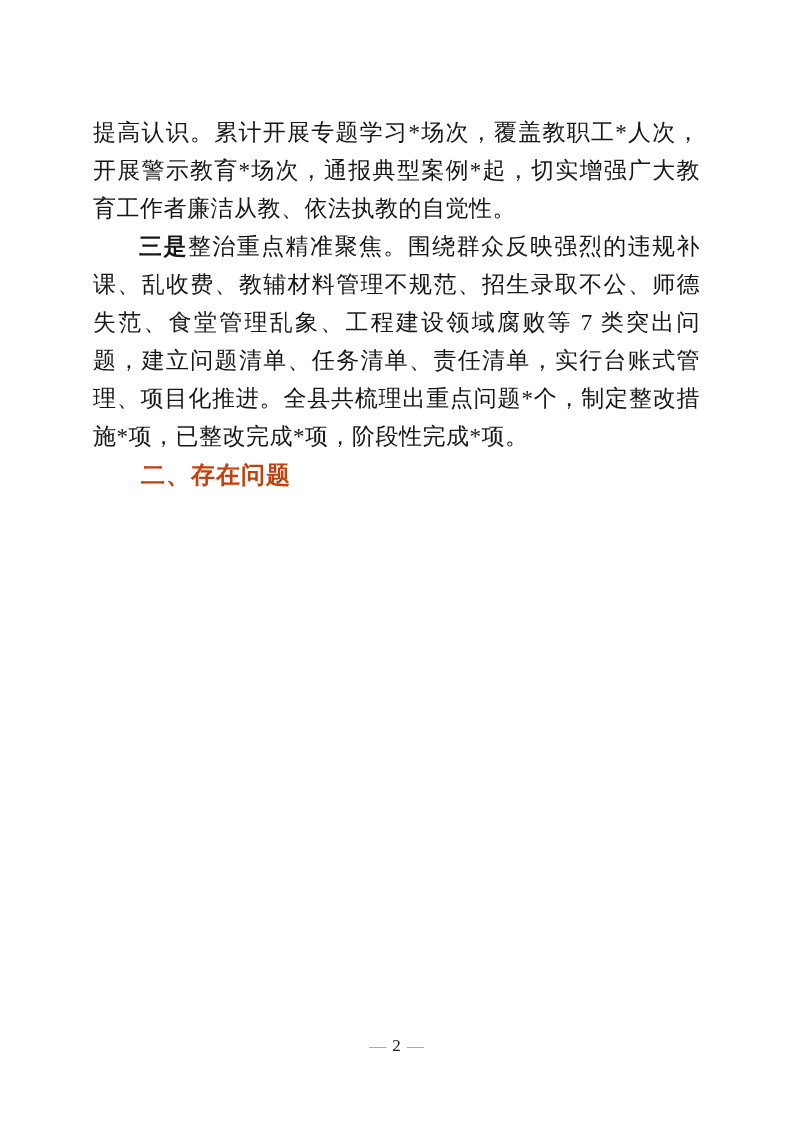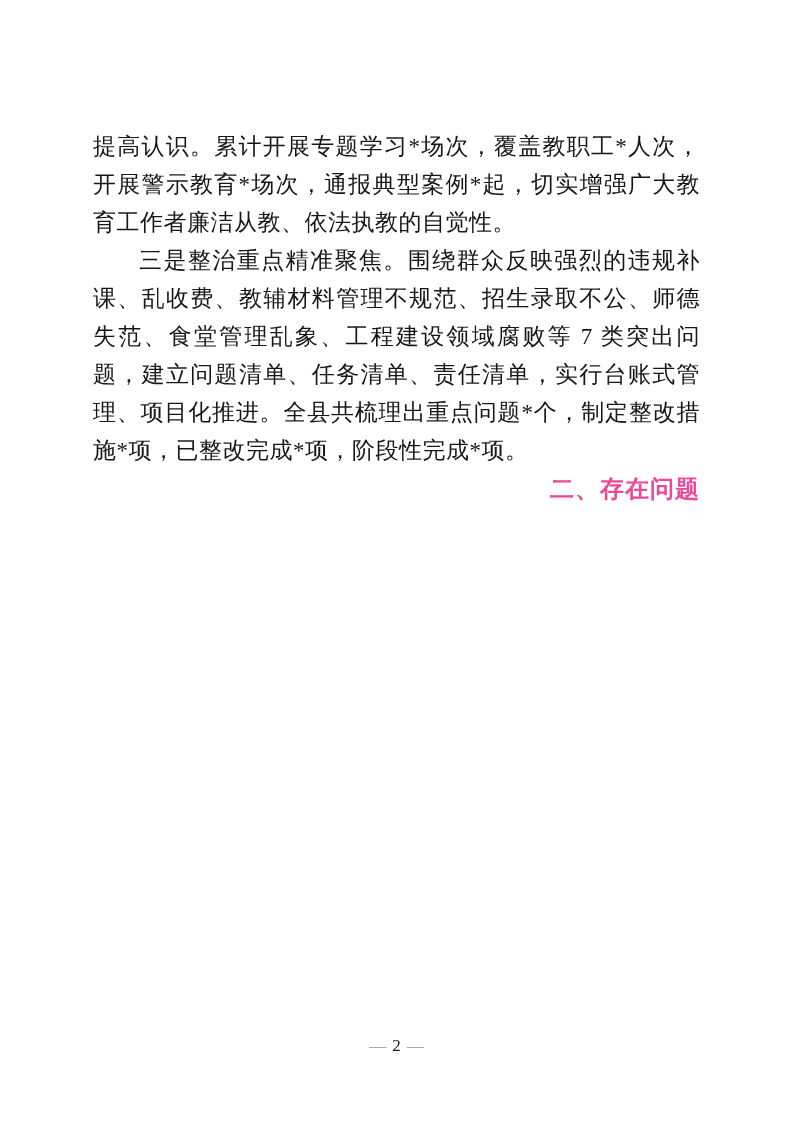--- a/index.html
+++ b/index.html
@@ -12,47 +12,46 @@
     width: 793px;
     height: 1122px;
     background: #ffffff;
     overflow: hidden;
     font-family: "Liberation Serif", "DejaVu Serif", serif;
     color: #161616;
   }
   .text-block {
     position: absolute;
     left: 93px;
-    top: 128px;
+    top: 114px;
     width: 607px;
   }
   .par {
     margin: 0;
     font-size: 23px;
     line-height: 38px;
     text-align: justify;
     text-justify: inter-character;
     letter-spacing: 0.5px;
   }
   .par.indent {
     text-indent: 2em;
   }
   .lead {
-    font-weight: normal;
+    font-weight: bold;
   }
   .heading {
     margin: 0;
     font-family: "Liberation Sans", "DejaVu Sans", sans-serif;
     font-weight: bold;
     font-size: 24px;
     line-height: 38px;
-    color: #ec4899;
+    color: #c2410c;
     text-indent: 2em;
     letter-spacing: 1px;
-    text-align: right;
   }
   .footer {
     position: absolute;
     top: 1036px;
     left: 0;
     width: 793px;
     text-align: center;
     font-size: 17px;
     line-height: 20px;
     color: #1a1a1a;

